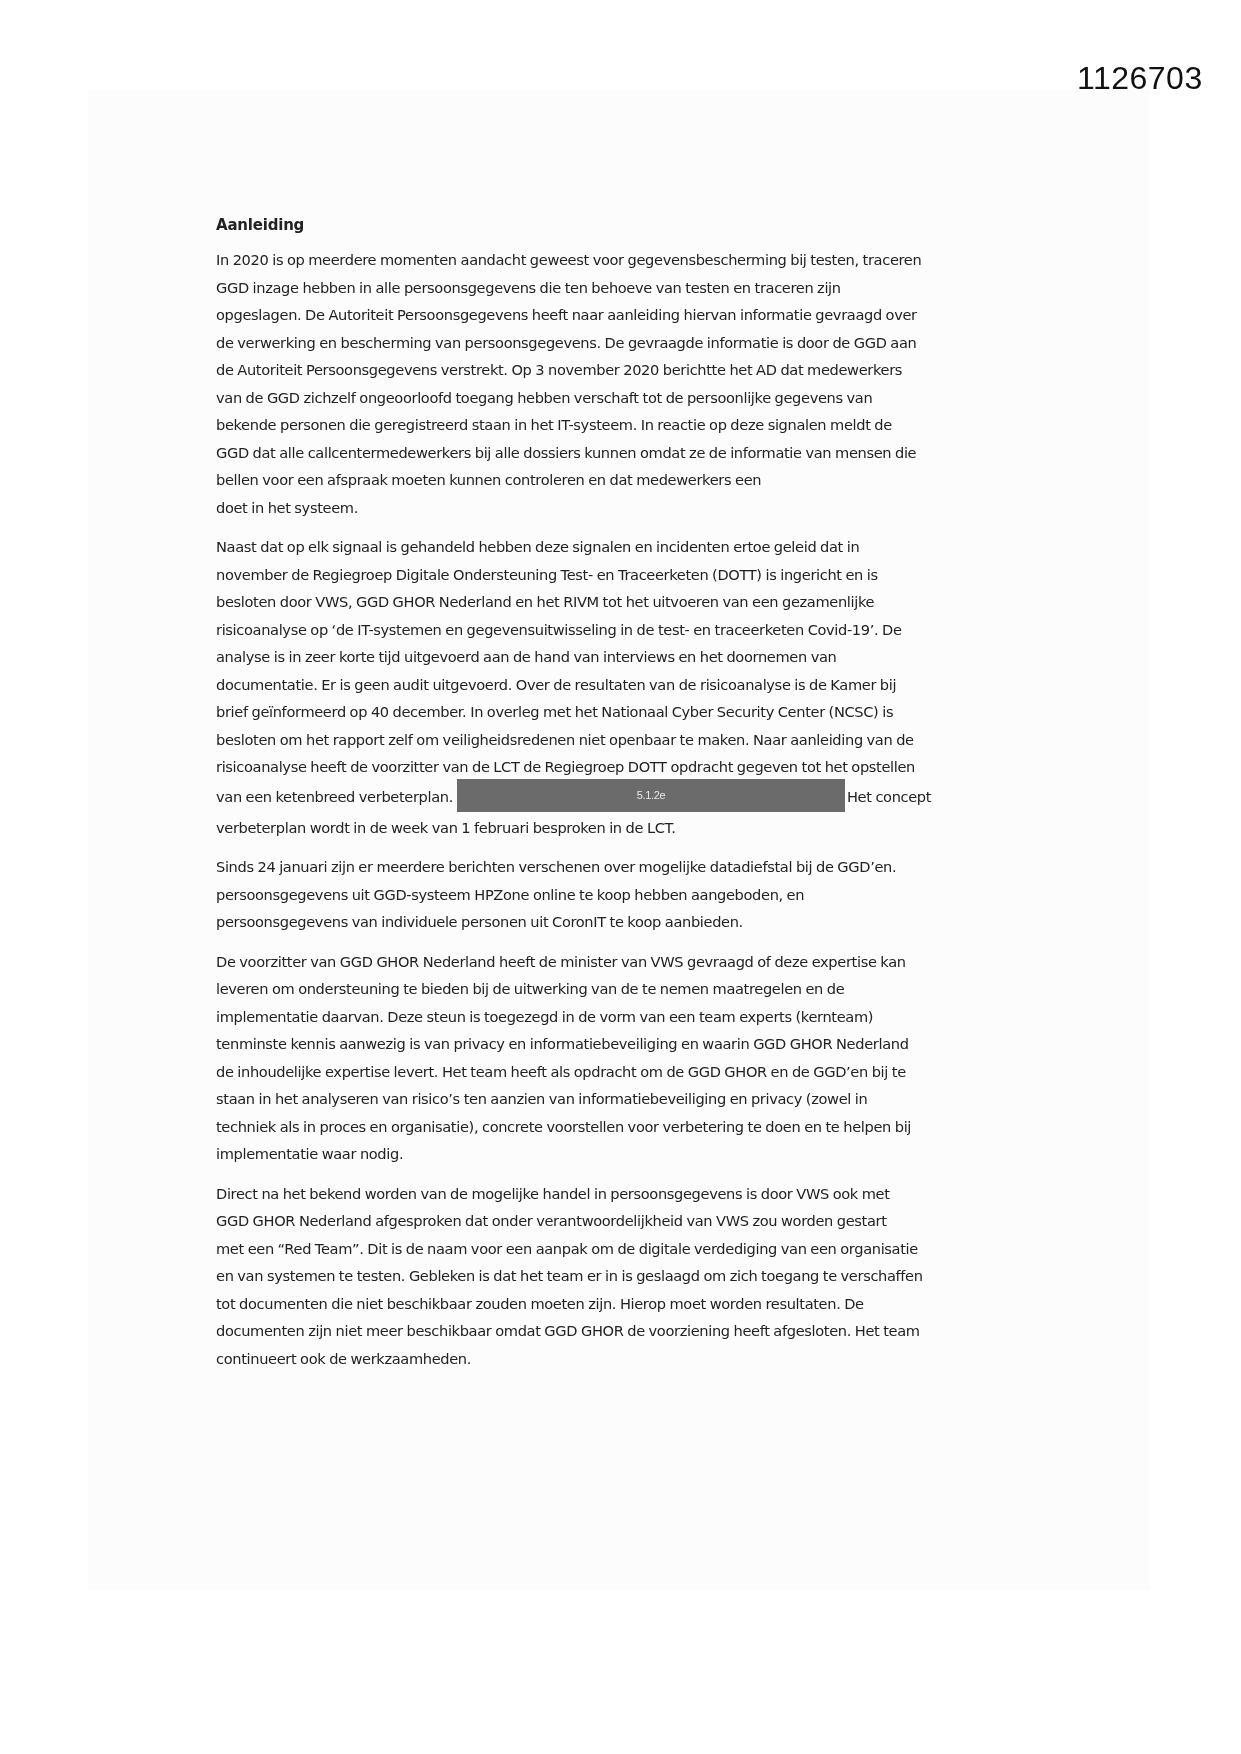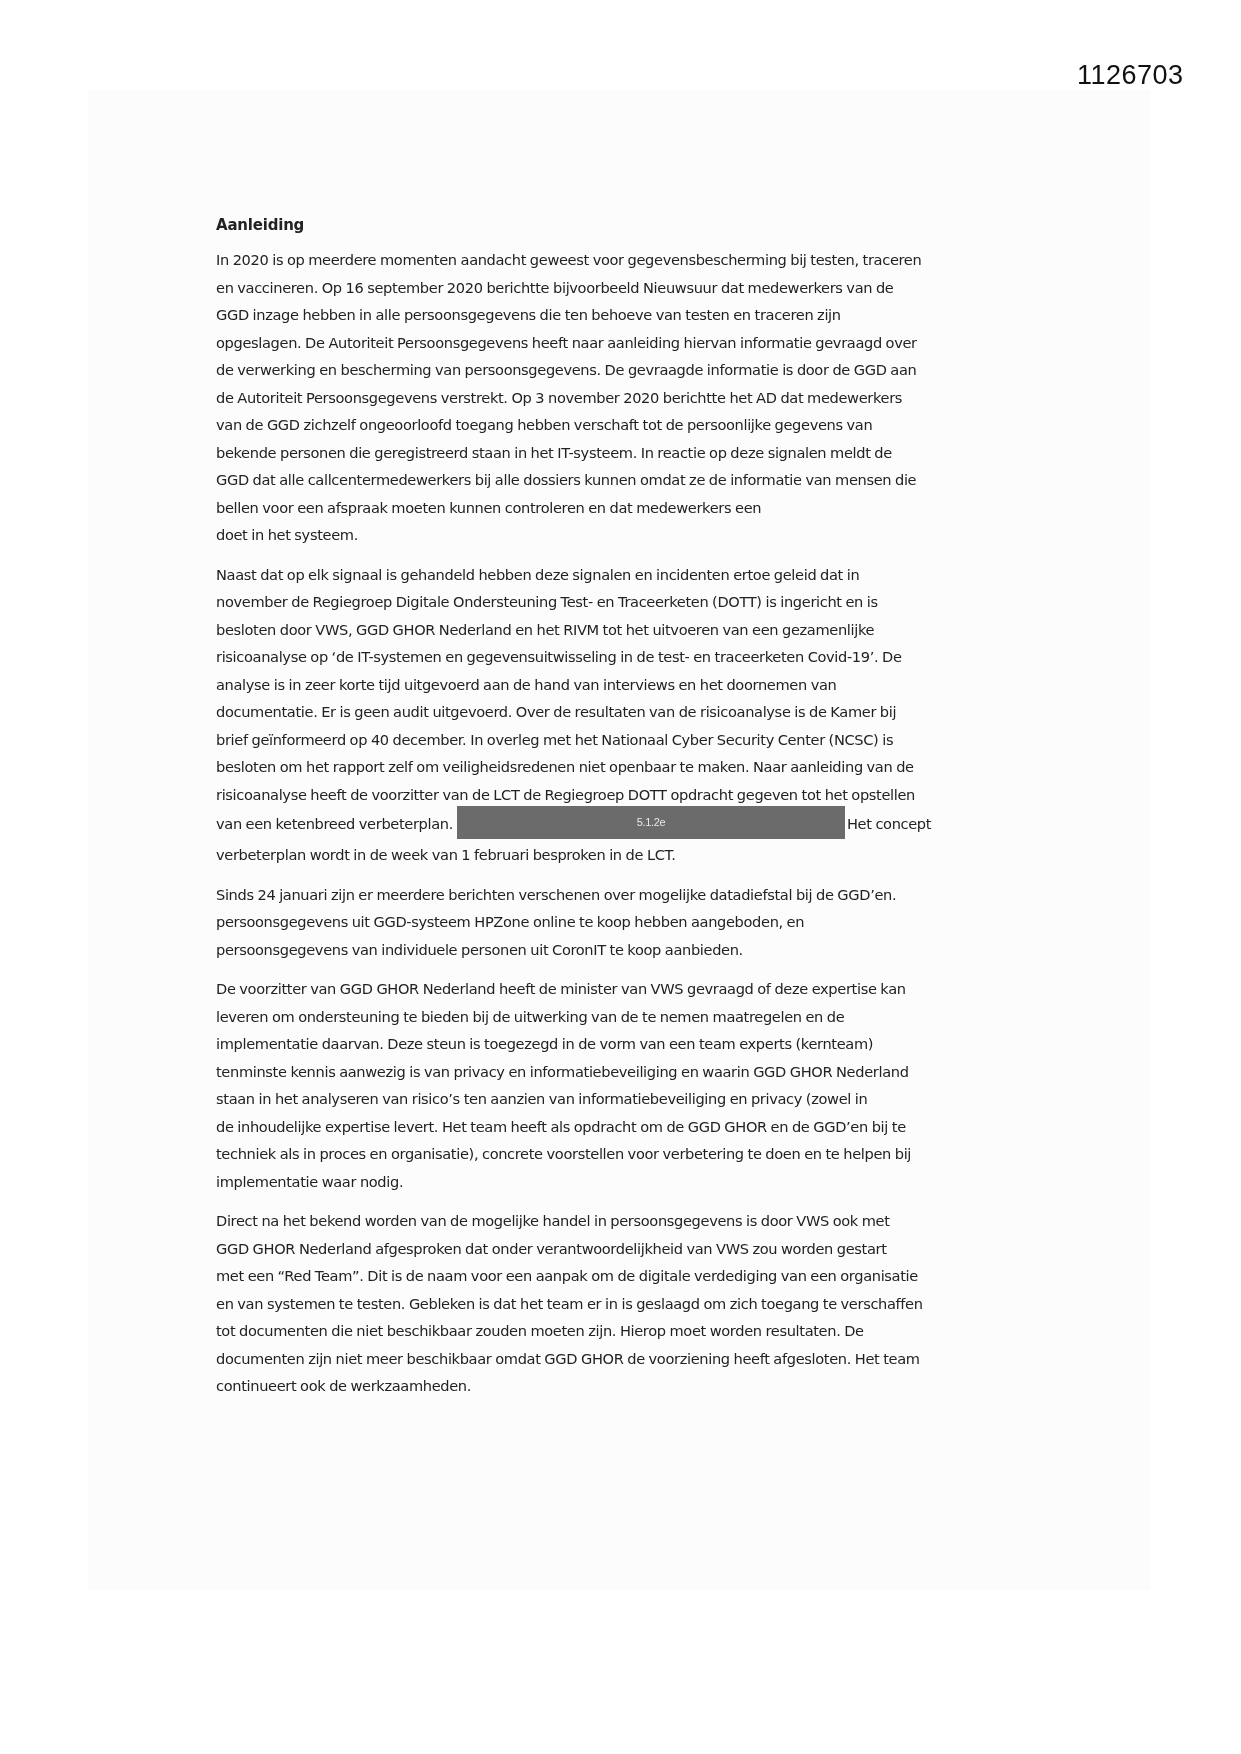--- a/index.html
+++ b/index.html
@@ -12,21 +12,21 @@
       height: 1754px;
       position: relative;
       overflow: hidden;
       font-family: "Liberation Sans", sans-serif;
     }
     .doc-id {
       position: absolute;
       top: 60px;
       left: 1077px;
       font-family: "Liberation Sans", sans-serif;
-      font-size: 27px;
+      font-size: 32px;
       color: #111111;
       letter-spacing: 0.5px;
     }
     .scan-area {
       position: absolute;
       top: 90px;
       left: 88px;
       width: 1062px;
       height: 1500px;
       background: #fcfcfc;
@@ -77,21 +77,20 @@
 
 <div class="doc-id">1126703</div>
 
 <div class="scan-area"></div>
 
 <div class="content">
   <div class="heading">Aanleiding</div>
 
   <div class="para">
     <span class="line">In 2020 is op meerdere momenten aandacht geweest voor gegevensbescherming bij testen, traceren</span>
-    <span class="line">en vaccineren. Op 16 september 2020 berichtte bijvoorbeeld Nieuwsuur dat medewerkers van de</span>
     <span class="line">GGD inzage hebben in alle persoonsgegevens die ten behoeve van testen en traceren zijn</span>
     <span class="line">opgeslagen. De Autoriteit Persoonsgegevens heeft naar aanleiding hiervan informatie gevraagd over</span>
     <span class="line">de verwerking en bescherming van persoonsgegevens. De gevraagde informatie is door de GGD aan</span>
     <span class="line">de Autoriteit Persoonsgegevens verstrekt. Op 3 november 2020 berichtte het AD dat medewerkers</span>
     <span class="line">van de GGD zichzelf ongeoorloofd toegang hebben verschaft tot de persoonlijke gegevens van</span>
     <span class="line">bekende personen die geregistreerd staan in het IT-systeem. In reactie op deze signalen meldt de</span>
     <span class="line">GGD dat alle callcentermedewerkers bij alle dossiers kunnen omdat ze de informatie van mensen die</span>
     <span class="line">bellen voor een afspraak moeten kunnen controleren en dat medewerkers een</span>
     <span class="line">doet in het systeem.</span>
   </div>
@@ -116,22 +115,22 @@
     <span class="line">Sinds 24 januari zijn er meerdere berichten verschenen over mogelijke datadiefstal bij de GGD’en.</span>
     <span class="line">persoonsgegevens uit GGD-systeem HPZone online te koop hebben aangeboden, en</span>
     <span class="line">persoonsgegevens van individuele personen uit CoronIT te koop aanbieden.</span>
   </div>
 
   <div class="para">
     <span class="line">De voorzitter van GGD GHOR Nederland heeft de minister van VWS gevraagd of deze expertise kan</span>
     <span class="line">leveren om ondersteuning te bieden bij de uitwerking van de te nemen maatregelen en de</span>
     <span class="line">implementatie daarvan. Deze steun is toegezegd in de vorm van een team experts (kernteam)</span>
     <span class="line">tenminste kennis aanwezig is van privacy en informatiebeveiliging en waarin GGD GHOR Nederland</span>
+    <span class="line">de inhoudelijke expertise levert. Het team heeft als opdracht om de GGD GHOR en de GGD’en bij te</span>
     <span class="line">staan in het analyseren van risico’s ten aanzien van informatiebeveiliging en privacy (zowel in</span>
-    <span class="line">de inhoudelijke expertise levert. Het team heeft als opdracht om de GGD GHOR en de GGD’en bij te</span>
     <span class="line">techniek als in proces en organisatie), concrete voorstellen voor verbetering te doen en te helpen bij</span>
     <span class="line">implementatie waar nodig.</span>
   </div>
 
   <div class="para">
     <span class="line">Direct na het bekend worden van de mogelijke handel in persoonsgegevens is door VWS ook met</span>
     <span class="line">GGD GHOR Nederland afgesproken dat onder verantwoordelijkheid van VWS zou worden gestart</span>
     <span class="line">met een “Red Team”. Dit is de naam voor een aanpak om de digitale verdediging van een organisatie</span>
     <span class="line">en van systemen te testen. Gebleken is dat het team er in is geslaagd om zich toegang te verschaffen</span>
     <span class="line">tot documenten die niet beschikbaar zouden moeten zijn. Hierop moet worden resultaten. De</span>

